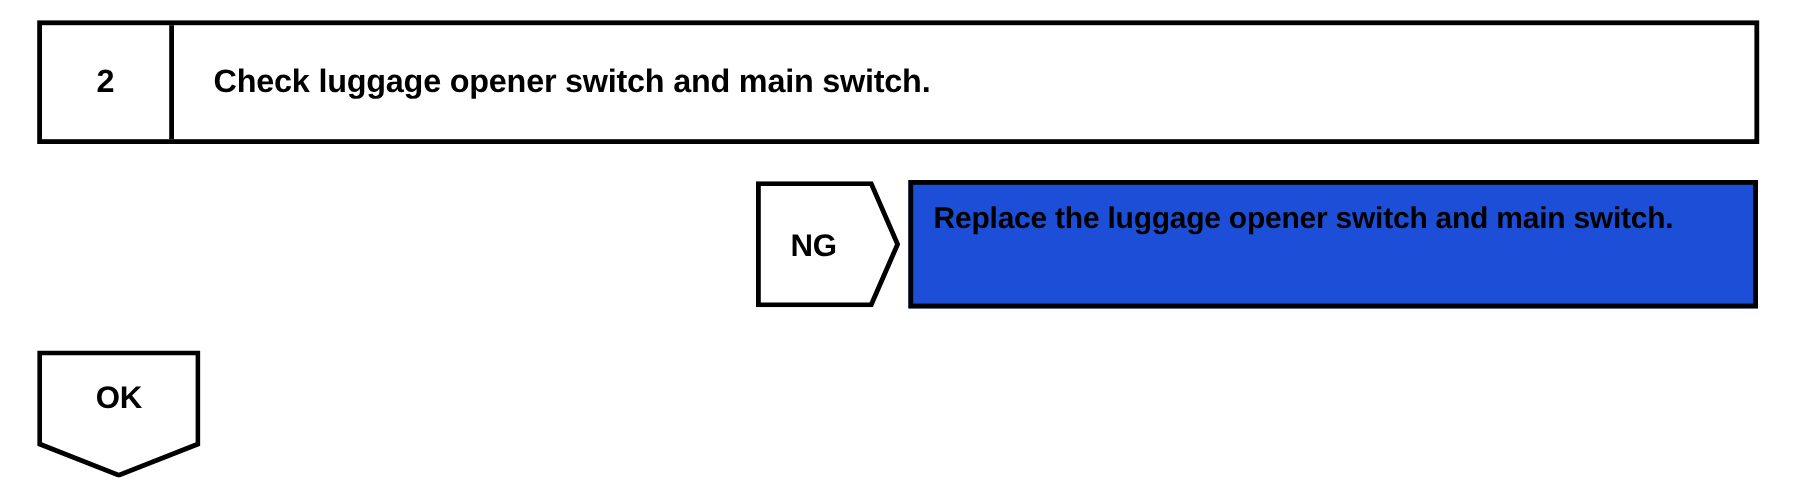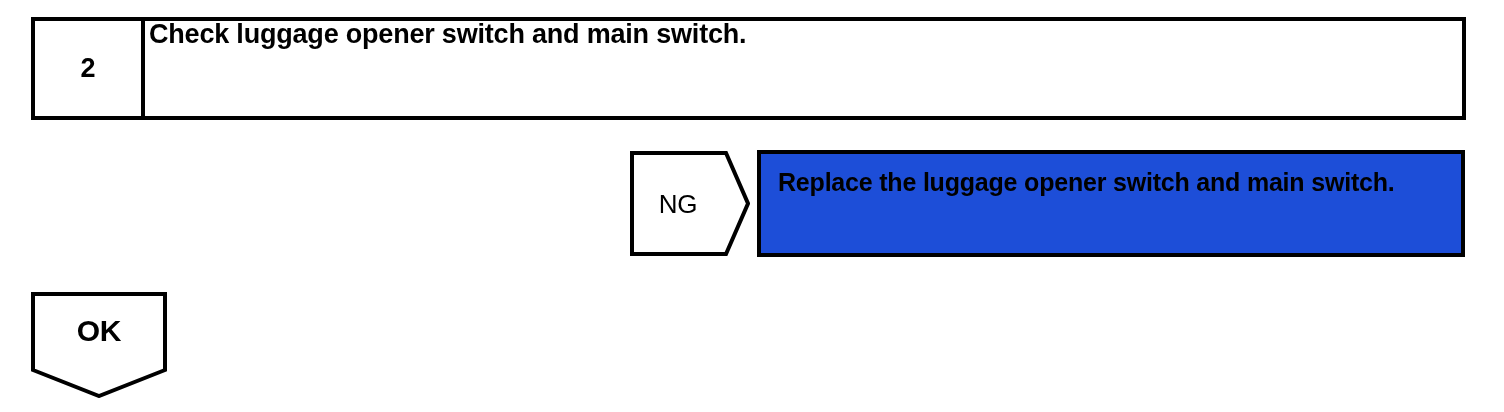--- a/index.html
+++ b/index.html
@@ -47,22 +47,22 @@
   }
   .step-number-text {
     font-size: 27px;
     font-weight: bold;
     line-height: 1;
     letter-spacing: 0px;
   }
   .step-text-cell {
     flex: 1 1 auto;
     display: flex;
-    align-items: flex-start;
-    padding-left: 4px;
+    align-items: center;
+    padding-left: 33px;
     box-sizing: border-box;
   }
   .step-text {
     font-size: 27px;
     font-weight: bold;
     line-height: 1;
     letter-spacing: -0.2px;
   }
 
   
@@ -81,21 +81,21 @@
   .branch-ng-label {
     position: absolute;
     left: 0;
     top: 0;
     width: 96px;
     height: 105px;
     display: flex;
     align-items: center;
     justify-content: center;
     font-size: 26px;
-    font-weight: normal;
+    font-weight: bold;
     line-height: 1;
     letter-spacing: -0.3px;
   }
 
   
   .action-box {
     position: absolute;
     left: 757px;
     top: 150px;
     width: 708px;
@@ -132,21 +132,21 @@
   }
   .branch-ok-label {
     position: absolute;
     left: 0;
     top: 0;
     width: 136px;
     height: 78px;
     display: flex;
     align-items: center;
     justify-content: center;
-    font-size: 30px;
+    font-size: 26px;
     font-weight: bold;
     line-height: 1;
     letter-spacing: -0.3px;
   }
 </style>
 </head>
 <body>
 
 <div class="canvas">
 

